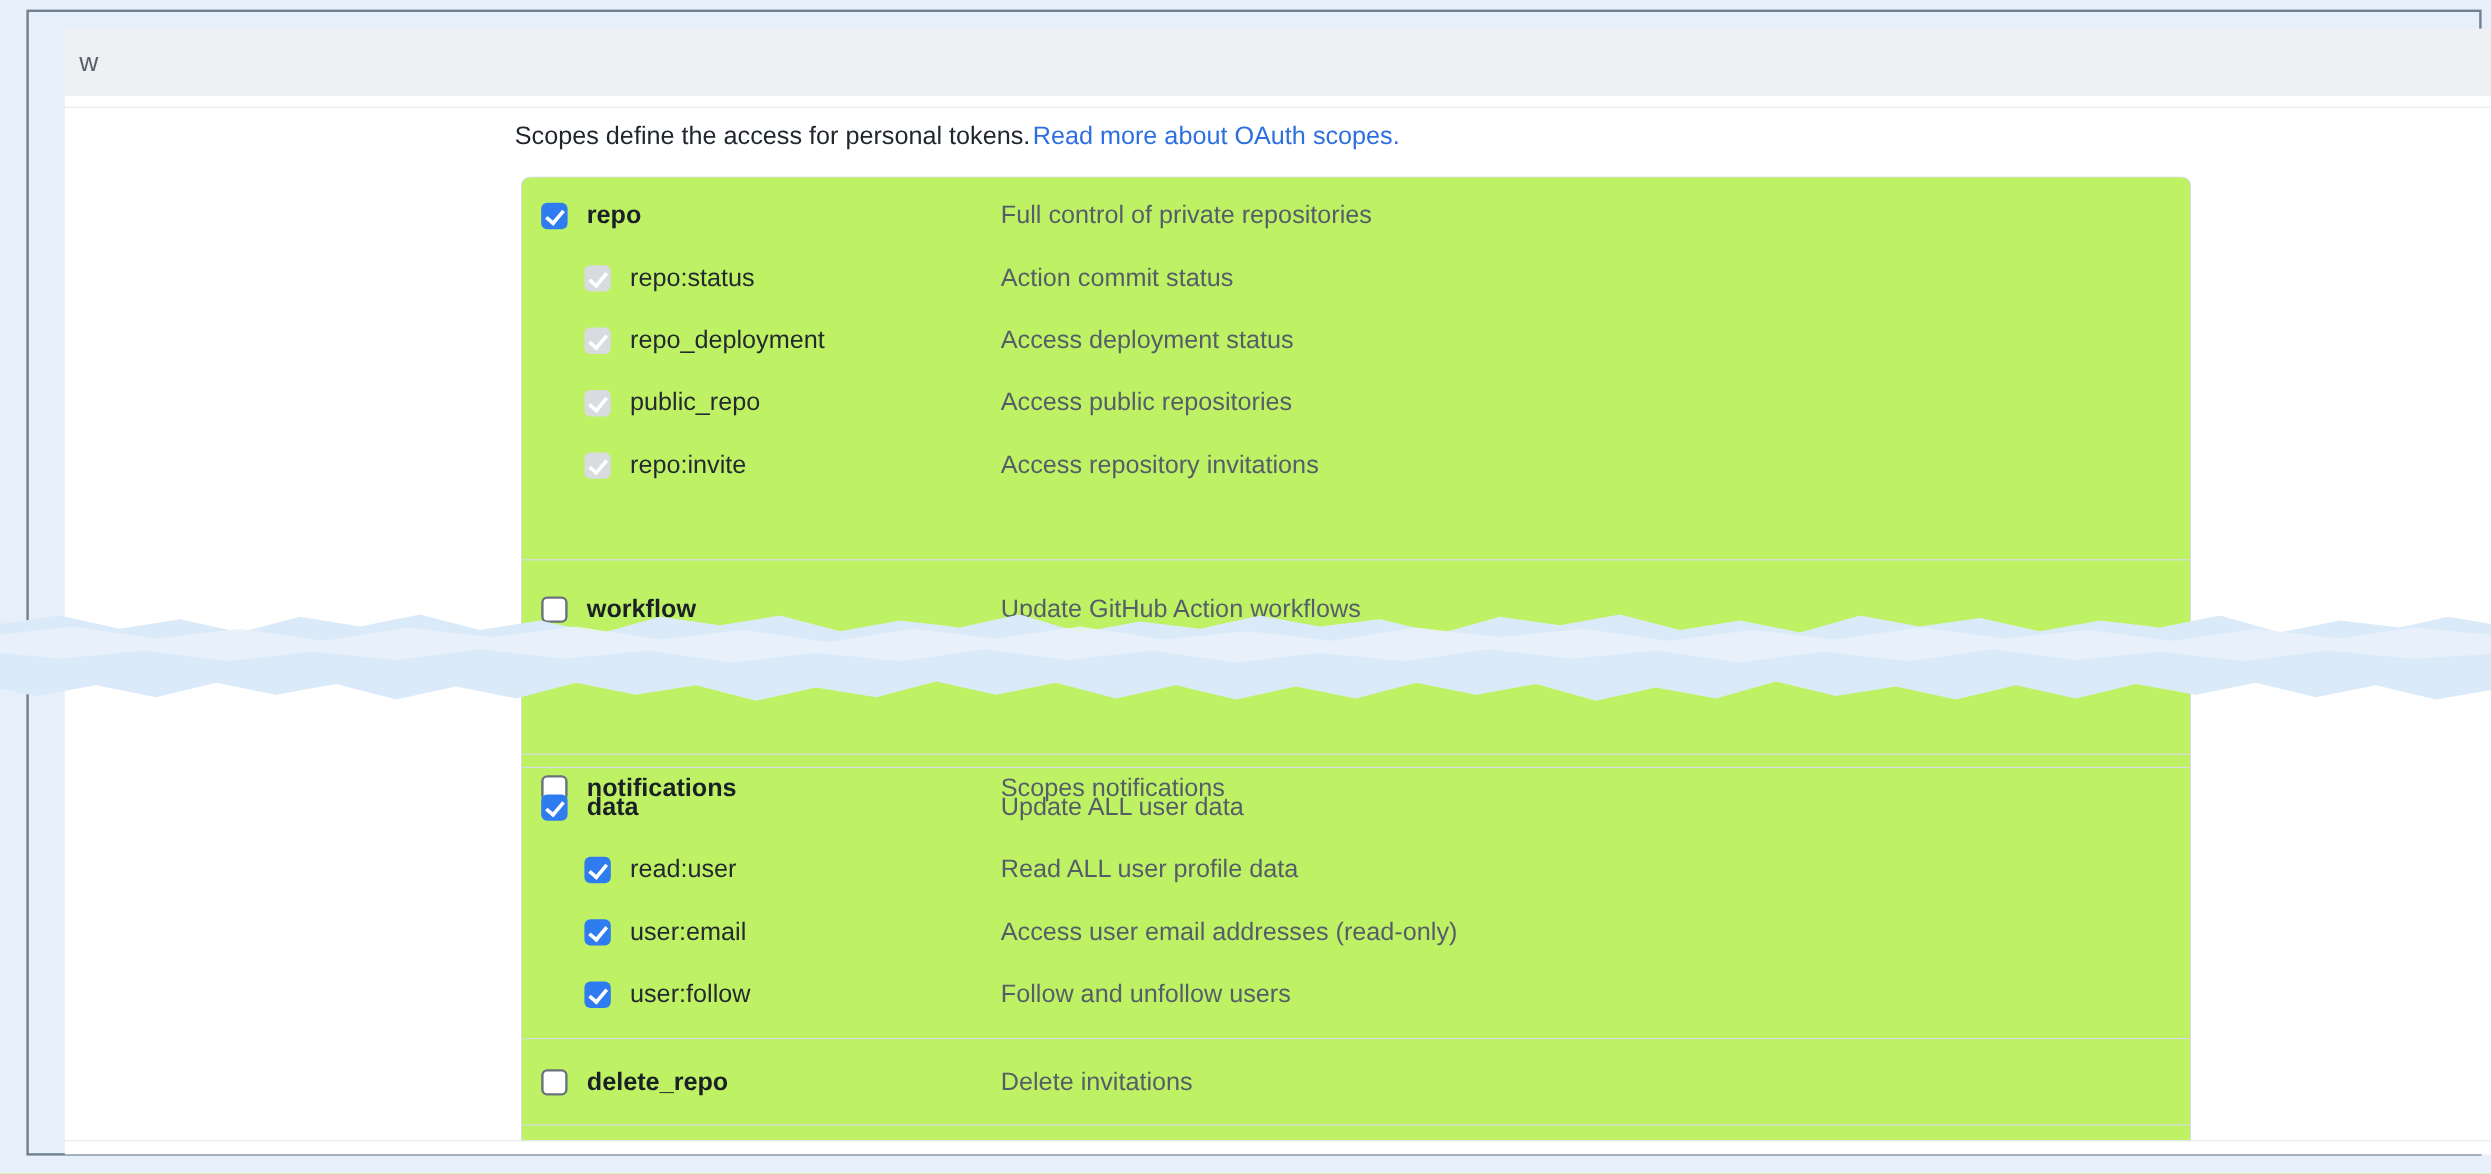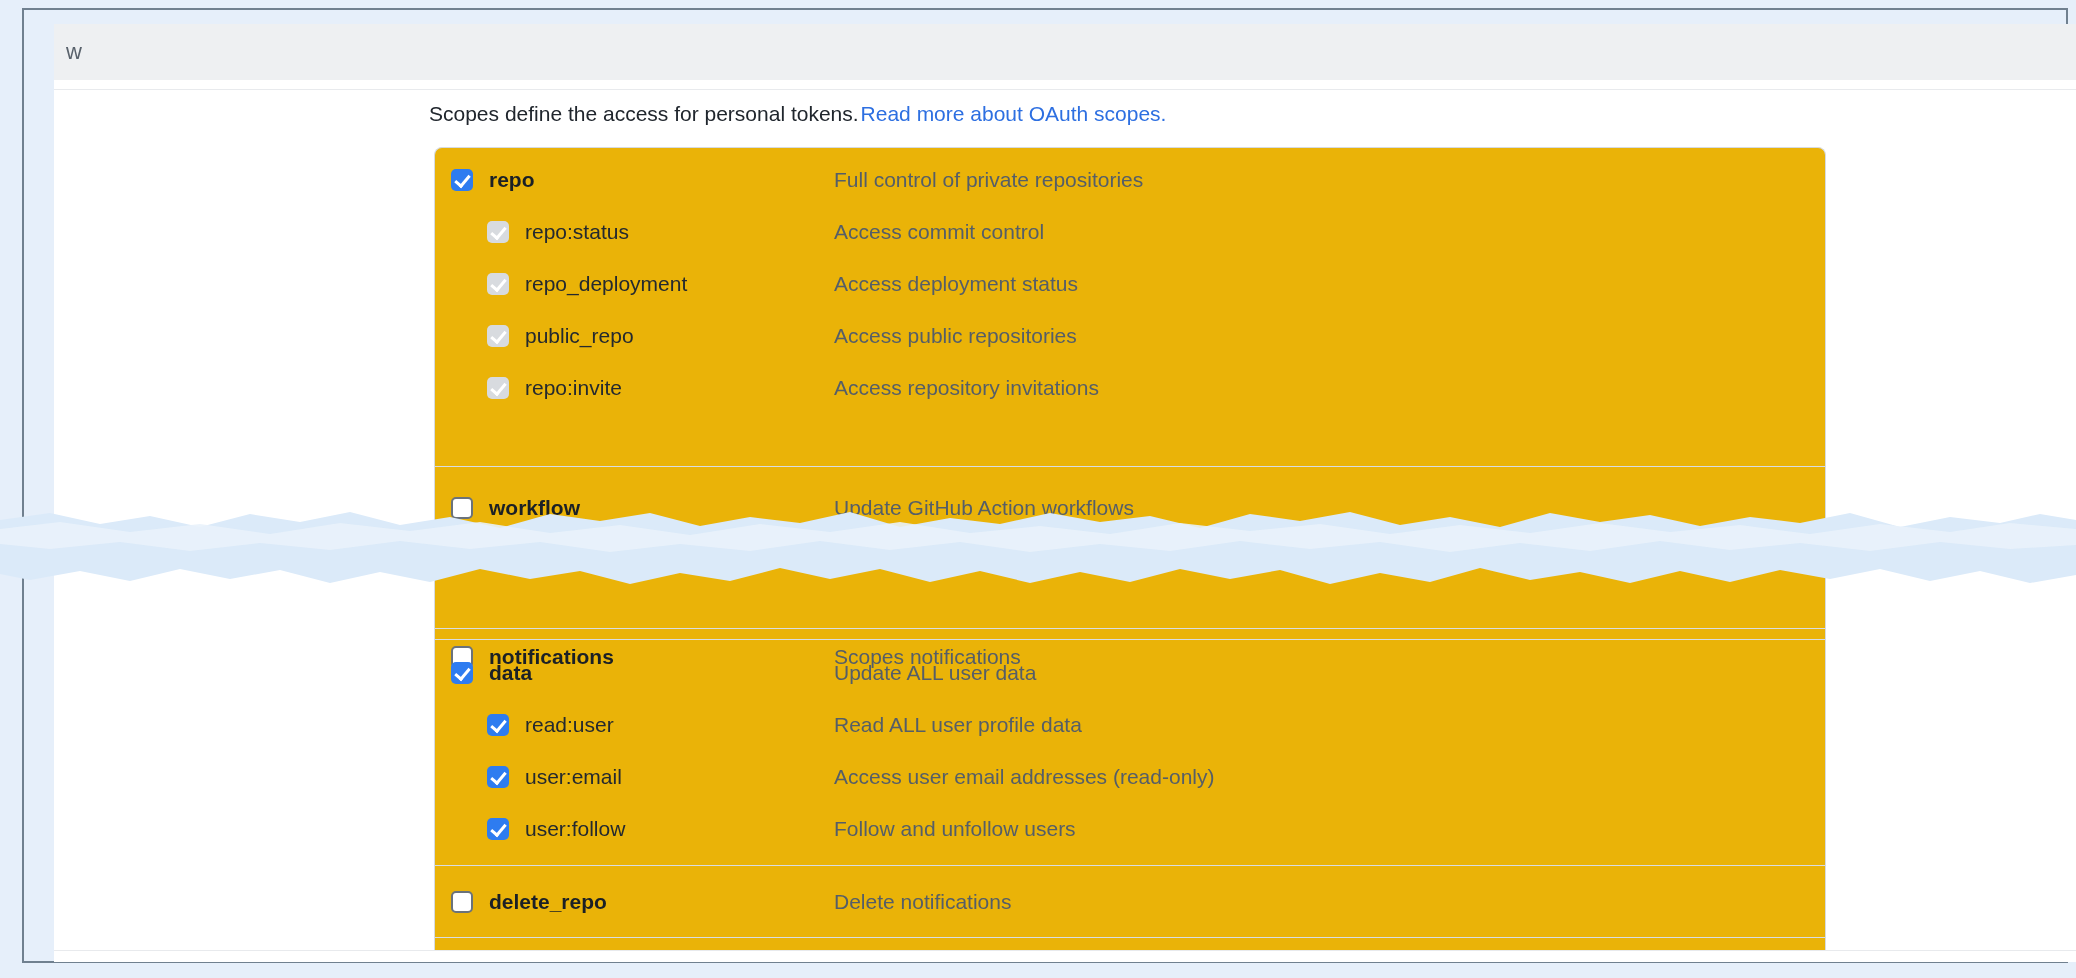--- a/index.html
+++ b/index.html
@@ -24,21 +24,21 @@
   .hr1 { position:absolute; left:0; top:65px; width:100%; height:1px; background:#e8eaed; }
   .hr2 { position:absolute; left:0; top:926px; width:100%; height:1px; background:#e8eaed; }
   .header-text {
     position:absolute; left:375px; top:76px;
     font-size:21px; color:#20262d; line-height:28px; white-space:nowrap;
   }
   .header-text .link { color:#2d6fe1; margin-left:2px; cursor:pointer; }
   .scopes-box {
     position:absolute; left:380px; top:123px; width:1392px; height:804px;
     border:1px solid #d6dbe1; border-bottom:none; border-radius:8px 8px 0 0;
-    box-sizing:border-box; background:#eab308;
+    box-sizing:border-box; background:#bef264;
   }
   
   .scopes-box::after {
     content:""; position:absolute; left:0; top:789px; width:100%;
     border-top:1px solid #d8dde3;
   }
   .section {
     position:absolute; left:0; width:100%;
     border-top:1px solid #d8dde3; box-sizing:border-box;
   }
@@ -91,21 +91,21 @@
     <div class="scopes-box" id="scopes-box">
         <div class="section sec-0">
           <div class="row">
     <span class="cb checked"></span>
     <span class="scope-label bold">repo</span>
     <span class="scope-desc">Full control of private repositories</span>
   </div>
           <div class="row indent">
     <span class="cb checked-disabled"></span>
     <span class="scope-label">repo:status</span>
-    <span class="scope-desc">Access commit control</span>
+    <span class="scope-desc">Action commit status</span>
   </div>
           <div class="row indent">
     <span class="cb checked-disabled"></span>
     <span class="scope-label">repo_deployment</span>
     <span class="scope-desc">Access deployment status</span>
   </div>
           <div class="row indent">
     <span class="cb checked-disabled"></span>
     <span class="scope-label">public_repo</span>
     <span class="scope-desc">Access public repositories</span>
@@ -149,21 +149,21 @@
           <div class="row indent">
     <span class="cb checked"></span>
     <span class="scope-label">user:follow</span>
     <span class="scope-desc">Follow and unfollow users</span>
   </div>
         </div>
         <div class="section sec-4">
           <div class="row">
     <span class="cb unchecked"></span>
     <span class="scope-label bold">delete_repo</span>
-    <span class="scope-desc">Delete notifications</span>
+    <span class="scope-desc">Delete invitations</span>
   </div>
         </div>
       </div>
 
     <div class="hr2"></div>
   </div>
 </div>
 
 <svg class="tear" viewBox="0 0 2076 85" preserveAspectRatio="none">
   <path fill="#dbeaf9" d="M0,15 L50,8 100,19 150,11 200,22 250,9 300,17 350,7 400,20 450,12 500,23 550,9 600,16 650,8 700,21 750,12 800,18 850,7 900,22 950,13 1000,19 1050,8 1100,17 1150,11 1200,23 1250,9 1300,16 1350,7 1400,20 1450,12 1500,22 1550,8 1600,17 1650,10 1700,21 1750,12 1800,18 1850,8 1900,22 1950,12 2000,18 2040,9 2076,15 L2076,70 2030,78 1980,66 1930,76 1880,64 1830,74 1780,65 1730,77 1680,66 1630,78 1580,67 1530,75 1480,63 1430,77 1380,68 1330,79 1280,65 1230,74 1180,64 1130,77 1080,67 1030,78 980,66 930,77 880,64 830,74 780,63 730,76 680,68 630,79 580,66 530,74 480,64 430,77 380,67 330,78 280,65 230,74 180,64 130,76 80,66 30,75 0,69 Z"></path>

